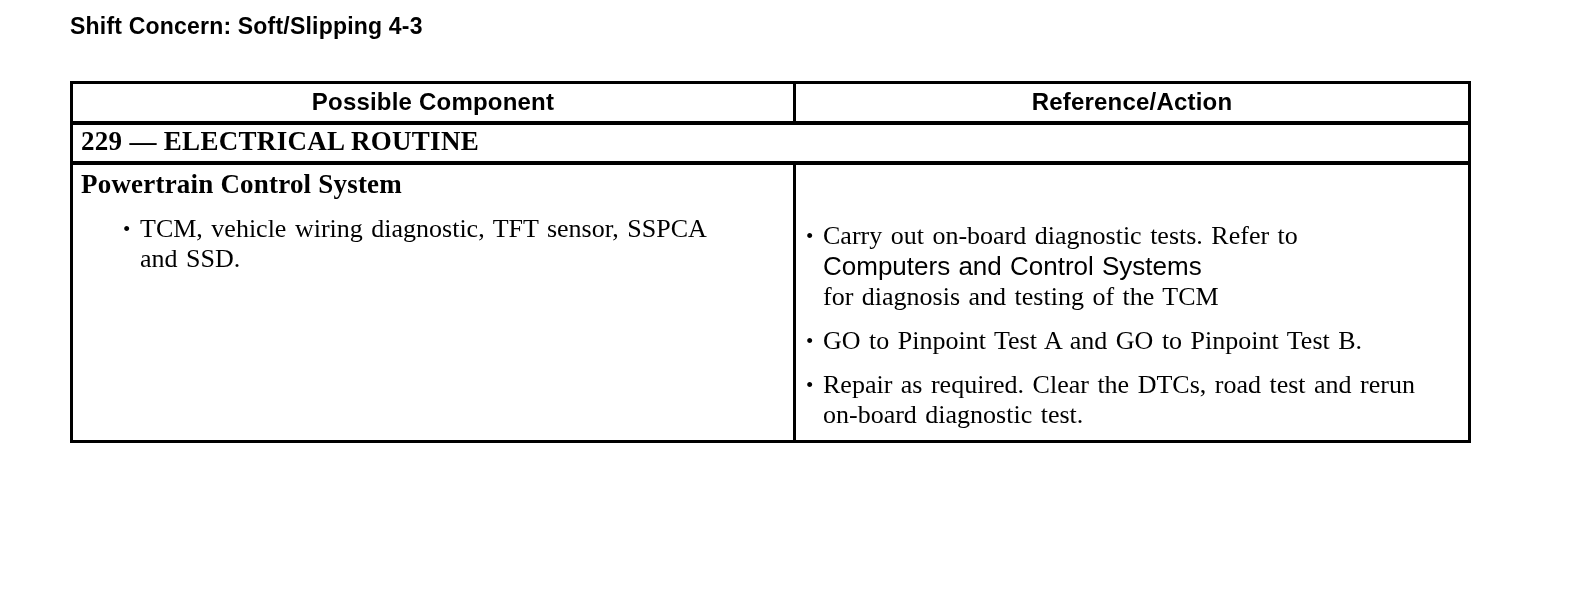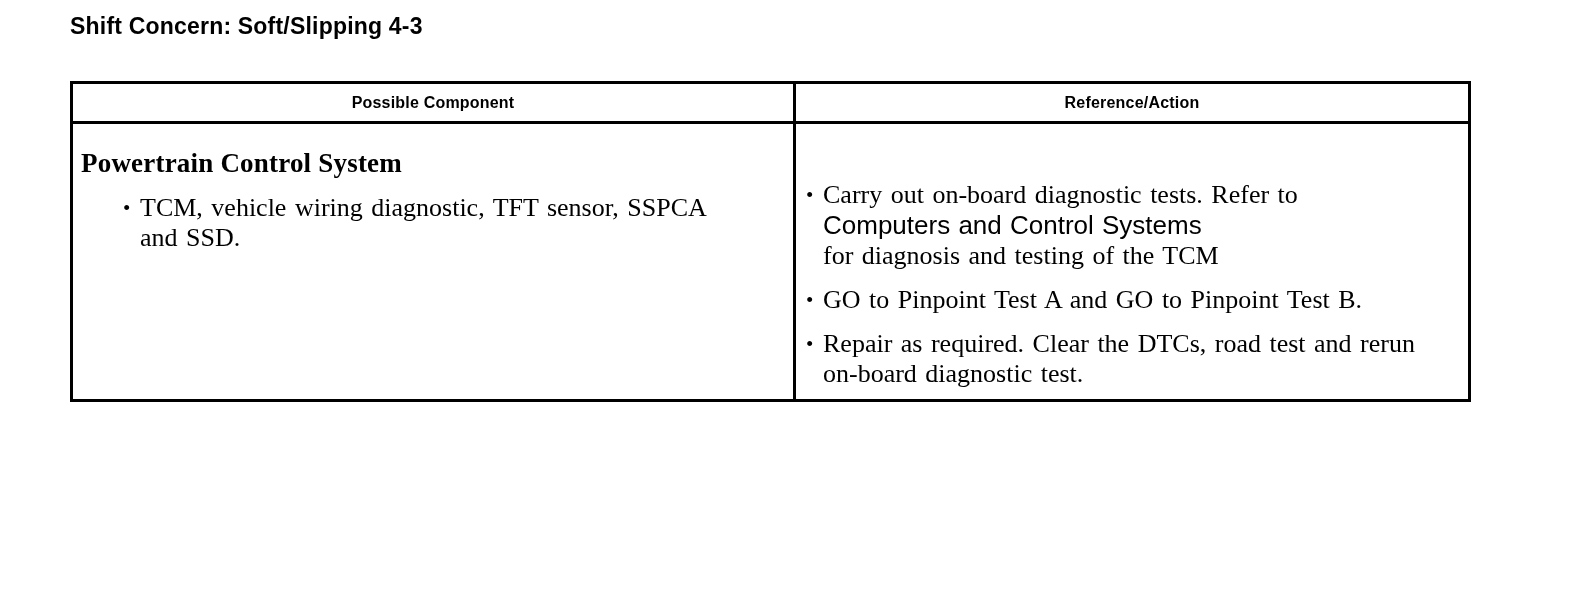--- a/index.html
+++ b/index.html
@@ -34,41 +34,41 @@
   }
   col.c1 { width: 723px; }
   col.c2 { width: 675px; }
 
   table.diag th, table.diag td { border: 3px solid #000; }
 
   tr.hdr th {
     height: 40px;
     font-family: "Liberation Sans", "DejaVu Sans", sans-serif;
     font-weight: bold;
-    font-size: 16px;
+    font-size: 24px;
     text-align: center;
     vertical-align: middle;
     letter-spacing: 0.2px;
   }
 
   tr.banner td {
     border-top: 4px solid #000;
     border-bottom: 4px solid #000;
     height: 40px;
     vertical-align: middle;
     padding: 0 0 2px 8px;
     font-weight: bold;
     font-size: 27px;
     letter-spacing: 0.3px;
     white-space: nowrap;
   }
 
   tr.content td { vertical-align: top; }
 
-  td.comp { padding: 24px 10px 10px 8px; }
+  td.comp { padding: 4px 10px 10px 8px; }
   .cell-h {
     font-weight: bold;
     font-size: 27px;
     letter-spacing: 0.2px;
     white-space: nowrap;
   }
 
   .b-item {
     display: flex;
     align-items: flex-start;
@@ -109,20 +109,23 @@
       <col class="c2">
     </colgroup>
   <thead>
     <tr class="hdr">
       <th>Possible Component</th>
       <th>Reference/Action</th>
     </tr>
   </thead>
   <tbody>
 
+    <tr class="banner">
+      <td colspan="2">229 — ELECTRICAL ROUTINE</td>
+    </tr>
 
     <tr class="content row-1">
       <td class="comp">
         <div class="cell-h">Powertrain Control System</div>
         <div class="b-item">
           <span class="b-glyph">•</span>
           <span class="b-text w600">TCM, vehicle wiring diagnostic, TFT sensor, SSPCA and SSD.</span>
         </div>
       </td>
       <td class="act">

